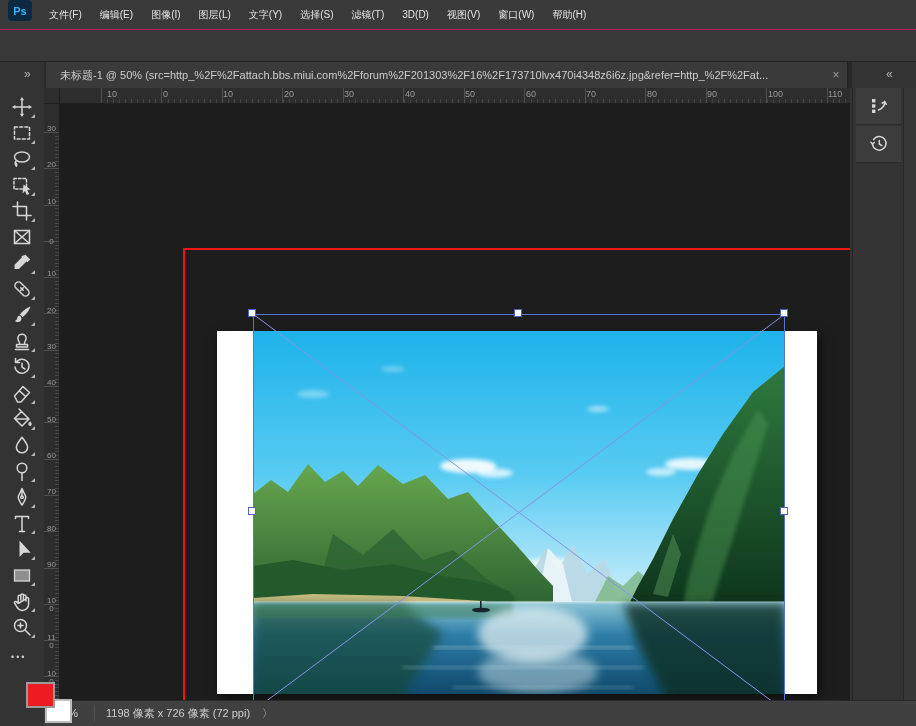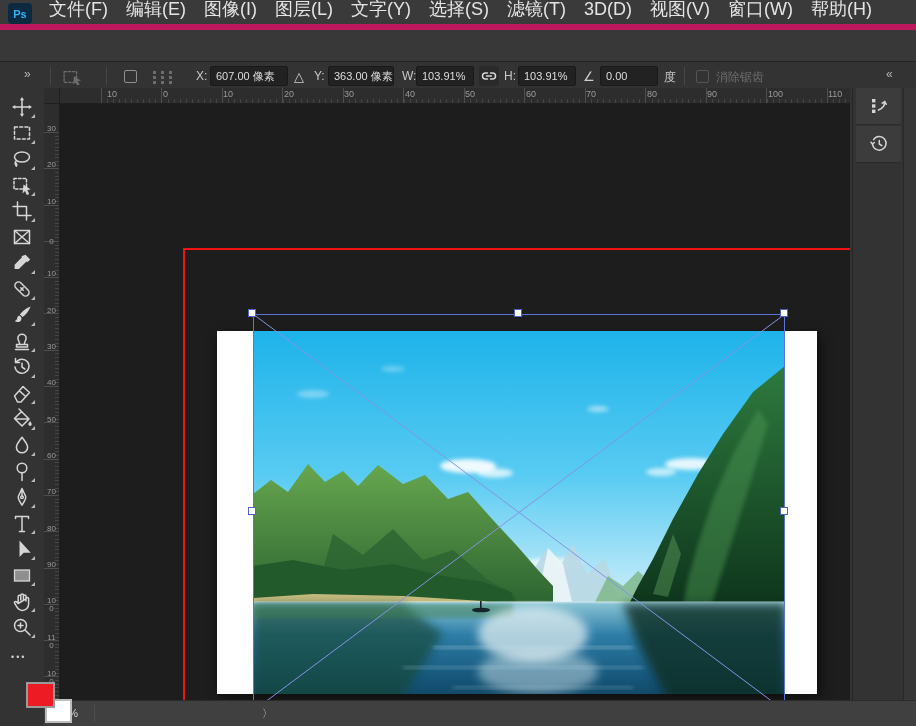--- a/index.html
+++ b/index.html
@@ -1,23 +1,23 @@
 <!DOCTYPE html>
 <html><head>
 <meta charset="utf-8">
 <style>
   html,body{margin:0;padding:0;background:#111;}
   *{box-sizing:border-box;font-family:"Liberation Sans","DejaVu Sans",sans-serif;}
   #app{position:relative;width:916px;height:726px;background:#333333;overflow:hidden;color:#d8d8d8;}
   .abs{position:absolute;}
 
   
-  #menubar{left:0;top:0;width:916px;height:30px;background:#3a3a3a;border-bottom:6px solid #be185d;display:flex;align-items:flex-end;}
+  #menubar{left:0;top:0;width:916px;height:30px;background:#3a3a3a;border-bottom:1px solid #be185d;display:flex;align-items:flex-start;}
   #pslogo{width:24px;height:21px;margin-left:8px;background:#0b2a42;border-radius:4px;color:#35b2f0;font-size:11px;font-weight:bold;display:flex;align-items:center;justify-content:center;}
-  .menuitem{padding:0 9px;font-size:18px;color:#e4e4e4;line-height:30px;cursor:default;}
+  .menuitem{padding:0 9px;font-size:10px;color:#e4e4e4;line-height:30px;cursor:default;}
   #menuitems{display:flex;margin-left:8px;}
 
   
   #optionsbar{left:0;top:30px;width:916px;height:32px;background:#383838;border-bottom:1px solid #242424;}
   .opt-sep{position:absolute;top:37px;width:1px;height:18px;background:#2a2a2a;border-right:1px solid #474747;}
   .opt-label{position:absolute;top:39px;font-size:12px;color:#c9c9c9;}
   .opt-label.dim{color:#6d6d6d;}
   .field{position:absolute;top:36px;height:20px;background:#222222;border:1px solid #191919;border-radius:2px;color:#dedede;font-size:11px;line-height:18px;padding-left:5px;overflow:hidden;white-space:nowrap;}
   .ticon{position:absolute;color:#cfcfcf;}
   .chk{position:absolute;width:13px;height:13px;border:1px solid #8f8f8f;border-radius:2px;background:transparent;}
@@ -154,20 +154,26 @@
     <span class="opt-label dim" style="left:716px;">消除锯齿</span>
     <span class="abs" style="left:864px;top:37px;">
       <svg width="22" height="19" viewBox="0 0 22 19">
           <path class="ic" d="M3 5c4.5-3.2 11.5-3.2 16 0M3 5v9.5c4.5 3.2 11.5 3.2 16 0V5M3 9.8c4.5 3.2 11.5 3.2 16 0M8.8 2.8v13.4M13.2 2.8v13.4"></path>
         </svg>
     </span>
   </div>
 
   <div id="toolshead" class="abs">
     <span class="chev abs" style="left:24px;top:5px;">»</span>
+  </div>
+  <div id="tabbar" class="abs">
+    <div id="doctab">
+      <span id="tabtitle">未标题-1 @ 50% (src=http_%2F%2Fattach.bbs.miui.com%2Fforum%2F201303%2F16%2F173710lvx470i4348z6i6z.jpg&amp;refer=http_%2F%2Fat...</span>
+      <span id="tabclose">×</span>
+    </div>
   </div>
   <div id="dockhead" class="abs">
     <span class="chev abs" style="left:34px;top:5px;">«</span>
   </div>
 
   <div id="rcorner" class="abs"></div>
   <div id="hruler" class="abs">
     <span class="hl" style="left:47px;">10</span>
     <span class="hl" style="left:103px;">0</span>
     <span class="hl" style="left:163px;">10</span>
@@ -429,16 +435,17 @@
         <path class="ic" d="M5.6 6.6A6.8 6.8 0 1 1 4.5 11"></path>
         <path class="ic" d="M4.5 11L3 9.2M4.5 11l1.9-1.5"></path>
         <path class="ic" d="M11.3 7.5V11l2.6 1.7"></path>
       </svg>
     </div>
   </div>
 
   <div id="statusbar" class="abs">
     <span id="statuszoom">50%</span>
     <span id="status-sep"></span>
+    <span id="statusdims">1198 像素 x 726 像素 (72 ppi)</span>
     <span id="statusmore">〉</span>
   </div>
 
 </div>
 
 </body></html>

